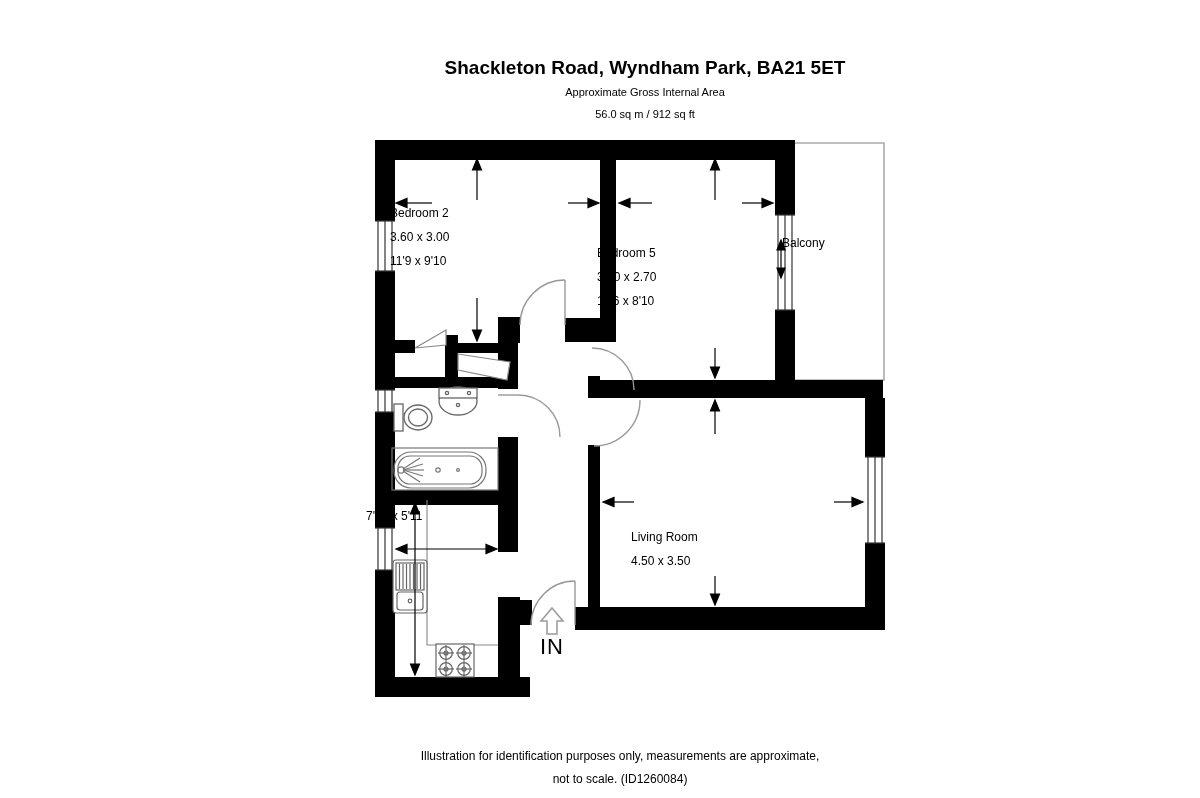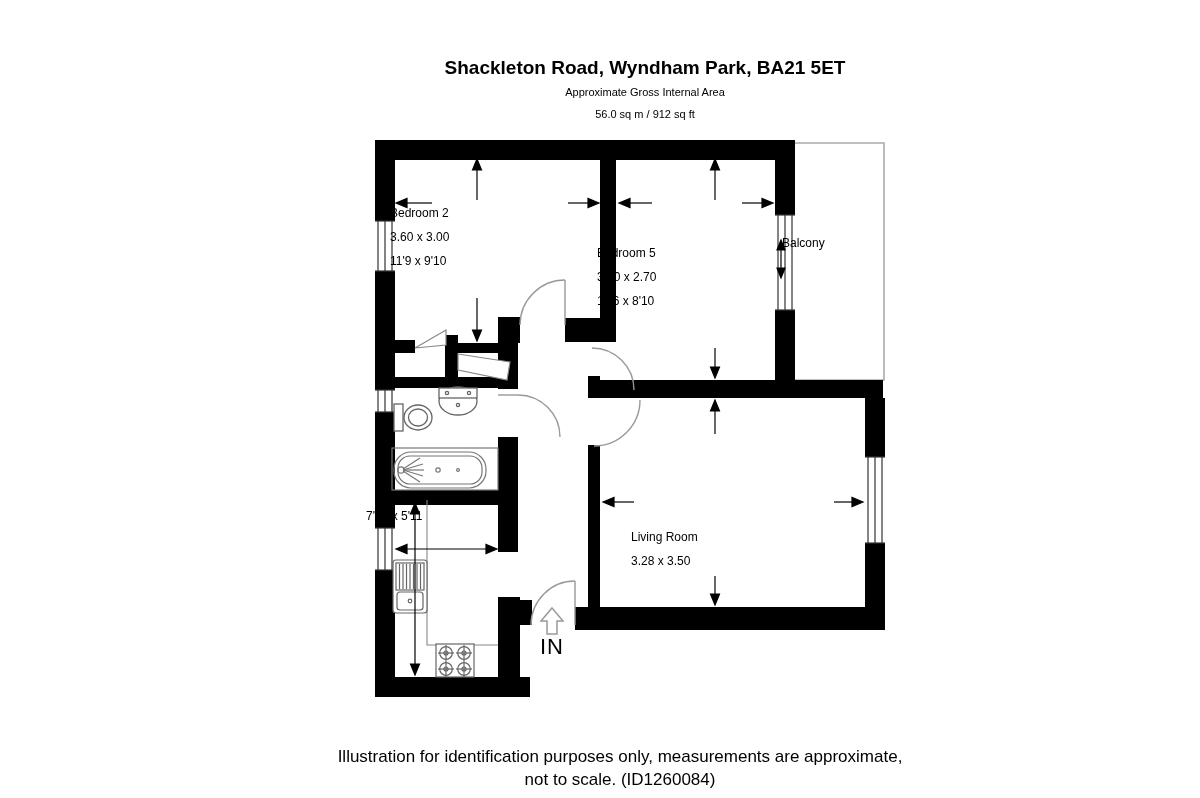--- a/index.html
+++ b/index.html
@@ -9,21 +9,21 @@
   }
   .abs { position:absolute; }
   .center-text { text-align:center; }
   #header { left:145px; top:10px; width:1000px; }
   .title-line { font-size:19px; font-weight:bold; line-height:26px;margin-top:45px; }
   .sub-line { font-size:11px; line-height:22px; }
   #plan-svg { left:0; top:0; width:1200px; height:798px; }
   .room-label { font-size:12px; line-height:24px; }
   .in-label { font-size:22px; text-align:center; letter-spacing:1px; }
   #footer { left:120px; top:745px; width:1000px; }
-  .footer-line { font-size:17px; line-height:23px; }
+  .footer-line { font-size:12px; line-height:23px; }
 </style>
 </head>
 <body>
 
 <div id="header" class="abs center-text">
   <div class="title-line">Shackleton Road, Wyndham Park, BA21 5ET</div>
   <div class="sub-line">Approximate Gross Internal Area</div>
   <div class="sub-line">56.0 sq m / 912 sq ft</div>
 </div>
 
@@ -230,21 +230,21 @@
   <div>3.80 x 2.70</div>
   <div>12'6 x 8'10</div>
 </div>
 
 <div class="abs room-label" style="left:782px; top:231px; width:120px;">
   <div>Balcony</div>
 </div>
 
 <div class="abs room-label" style="left:631px; top:478px; width:200px;margin-top:47px;">
   <div>Living Room</div>
-  <div>3.28 x 3.50</div>
+  <div>4.50 x 3.50</div>
 </div>
 
 <div class="abs room-label" style="left:366px; top:504px; width:170px;">
   <div>7'10 x 5'11</div>
 </div>
 
 <div class="abs in-label" style="left:522px; top:634px; width:60px;">IN</div>
 
 <div id="footer" class="abs center-text">
   <div class="footer-line">Illustration for identification purposes only, measurements are approximate,</div>

